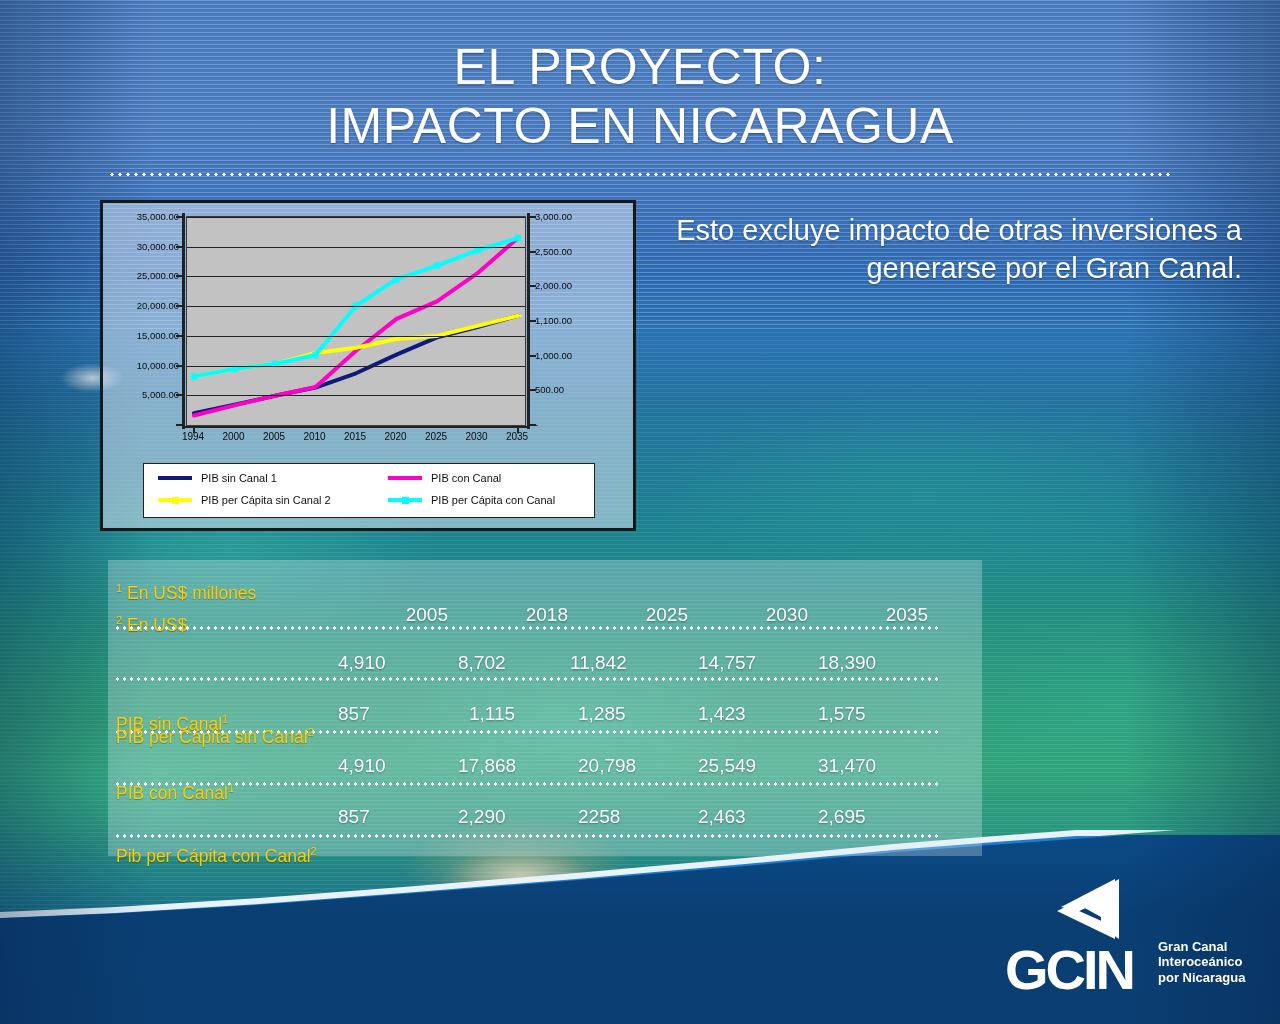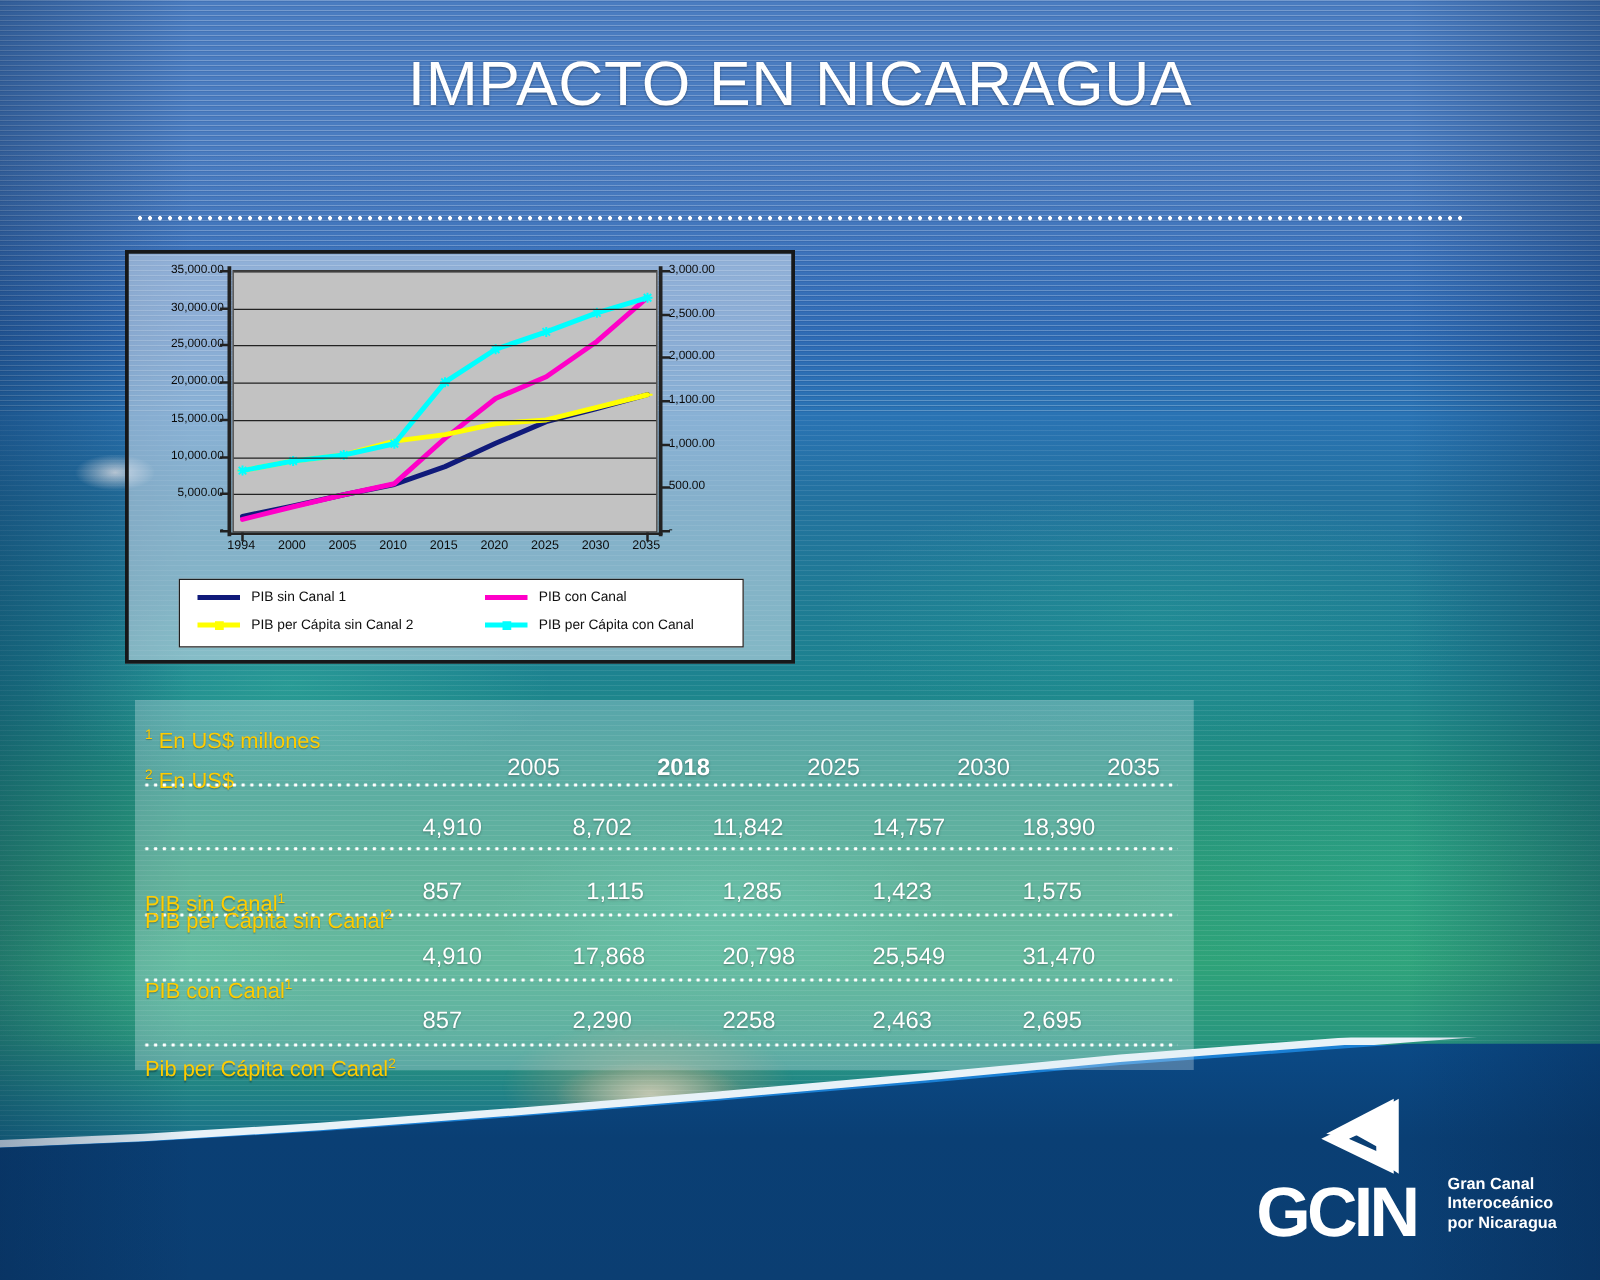--- a/index.html
+++ b/index.html
@@ -169,20 +169,21 @@
     text-align:right;color:#ffffff;font-size:29px;line-height:1.30;
     text-shadow:0 1px 2px rgba(0,0,0,.35);
   }
   .side-text p{margin:0;}
   .side-text p + p{margin-top:38px;}
 
   
   #table-panel{
     position:absolute;left:108px;top:560px;width:847px;height:296px;
     background:rgba(225,240,245,.30);
+    padding-left:27px;
   }
   .tbl{position:absolute;left:0;top:0;width:847px;height:296px;}
   .tbl-rowline{
     position:absolute;left:6px;width:828px;height:4px;
     background-image:radial-gradient(circle, #ffffff 1.5px, rgba(255,255,255,0) 1.6px);
     background-size:7px 4px;background-repeat:repeat-x;
   }
   .row-label{
     position:absolute;left:8px;color:#ffcc00;font-size:17.5px;white-space:nowrap;
     text-shadow:0 1px 1px rgba(0,0,0,.3);
@@ -224,20 +225,21 @@
   <div class="bg-reef"></div>
   <div class="bg-reef2"></div>
   <div class="bg-stripes"></div>
   <div class="bg-stripes-strong"></div>
   <div class="bg-swoosh-white"></div>
   <div class="bg-swoosh-blue"></div>
   <div class="bg-bottomband"></div>
   <div class="bg-vignette"></div>
 
   <div class="title">
+    <div>EL PROYECTO:</div>
     <div>IMPACTO EN NICARAGUA</div>
   </div>
   <div class="title-rule"></div>
 
   <div id="chart-frame">
     <div class="chart-inner">
       <div class="yaxis-left-col">
           <div class="ylabel-left" style="top: 221px;">-</div>
           <div class="ylabel-left" style="top: 191.286px;">5,000.00</div>
           <div class="ylabel-left" style="top: 161.571px;">10,000.00</div>
@@ -341,28 +343,29 @@
             </span>
             <span class="legend-text">PIB per Cápita con Canal</span>
           </div>
         </div>
     <div class="xtick" style="left: 90px;"></div>
         <div class="xtick" style="left: 414px;"></div>
       </div>
   </div>
 
   <div class="side-text">
+    <p>Esto excluye impacto de otras inversiones a generarse por el Gran Canal.</p>
   </div>
 
   <div id="table-panel">
     <div class="tbl" id="tbl">
         <div class="note" style="left: 8px; top: 22px;"><sup>1</sup> En US$ millones</div>
         <div class="note" style="left: 8px; top: 54px;"><sup>2</sup> En US$</div>
         <div class="hcell" style="left: 230px; width: 110px; top: 44px;">2005</div>
-        <div class="hcell" style="left: 350px; width: 110px; top: 44px; font-weight: bold;">2018</div>
+        <div class="hcell" style="left: 350px; width: 110px; top: 44px;">2018</div>
         <div class="hcell" style="left: 470px; width: 110px; top: 44px;">2025</div>
         <div class="hcell" style="left: 590px; width: 110px; top: 44px;">2030</div>
         <div class="hcell" style="left: 710px; width: 110px; top: 44px;">2035</div>
         <div class="tbl-rowline" style="top: 66px;"></div>
         <div class="tbl-rowline" style="top: 117px;"></div>
         <div class="tbl-rowline" style="top: 170px;"></div>
         <div class="tbl-rowline" style="top: 222px;"></div>
         <div class="tbl-rowline" style="top: 274px;"></div>
         <div class="row-label" style="top: 113px; margin-top: 40px;">PIB sin Canal<sup>1</sup></div>
         <div class="cell" style="left: 230px; width: 110px; top: 92px;">4,910</div>

